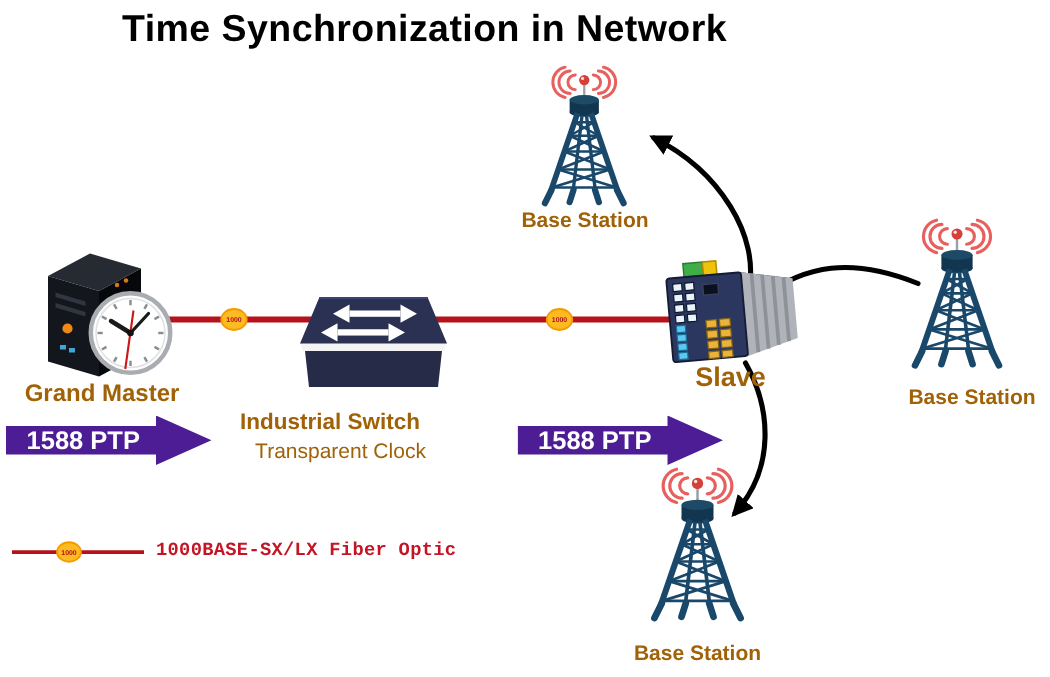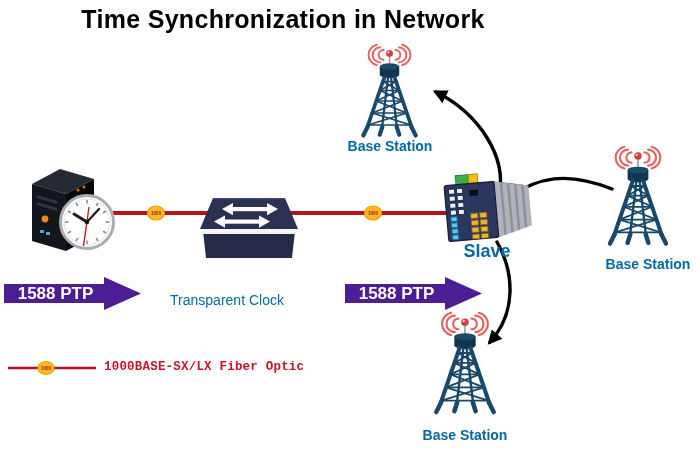--- a/index.html
+++ b/index.html
@@ -5,21 +5,21 @@
   html,body { margin:0; padding:0; background:#fff; }
   .stage {
     position:relative; width:700px; height:451px; background:#ffffff;
     font-family:"Liberation Sans","DejaVu Sans",sans-serif; overflow:hidden;
   }
   .stage > svg { position:absolute; left:0; top:0; }
   .title {
     position:absolute; left:0; top:5px; width:566px; text-align:center;
     font-size:25px; font-weight:bold; color:#000; letter-spacing:0.3px;
   }
-  .label { position:absolute; text-align:center; color:#0369a1; line-height:1.15; }
+  .label { position:absolute; text-align:center; color:#a16207; line-height:1.15; }
   .lbl-grand-master      { left:10px;  top:254px; width:116px; font-size:16px; font-weight:bold; }
   .lbl-industrial-switch { left:145px; top:273px; width:150px; font-size:15px; font-weight:bold; }
   .lbl-transparent-clock { left:152px; top:292px; width:150px; font-size:14px; }
   .lbl-slave             { left:457px; top:241px; width:60px;  font-size:18px; font-weight:bold; }
   .lbl-bs-top            { left:330px; top:138px; width:120px; font-size:14px; font-weight:bold; }
   .lbl-bs-right          { left:588px; top:256px; width:120px; font-size:14px; font-weight:bold; }
   .lbl-bs-bottom         { left:405px; top:427px; width:120px; font-size:14px; font-weight:bold; }
   .ptp {
     position:absolute; width:137px; height:33px; background:#4c1d95;
     clip-path:polygon(0 21%,73% 21%,73% 0,100% 50%,73% 100%,73% 79%,0 79%);
@@ -193,20 +193,22 @@
 
     <g>
       <line x1="8" y1="368" x2="96" y2="368" stroke="#b5121b" stroke-width="2.5"></line>
       <ellipse cx="46" cy="368" rx="8" ry="6.5" stroke="#f59b00" stroke-width="1.2" fill="#fbbb21"></ellipse>
       <text x="46" y="369.8" text-anchor="middle" font-size="4.6" font-weight="bold" fill="#b00d23">1000</text>
     </g>
   </svg>
 
   <div class="title">Time Synchronization in Network</div>
 
+  <div class="label lbl-grand-master">Grand Master</div>
+  <div class="label lbl-industrial-switch">Industrial Switch</div>
   <div class="label lbl-transparent-clock">Transparent Clock</div>
   <div class="label lbl-slave">Slave</div>
   <div class="label lbl-bs-top">Base Station</div>
   <div class="label lbl-bs-right">Base Station</div>
   <div class="label lbl-bs-bottom">Base Station</div>
 
   <div class="ptp ptp-left">
     <span>1588 PTP</span>
   </div>
   <div class="ptp ptp-right">

